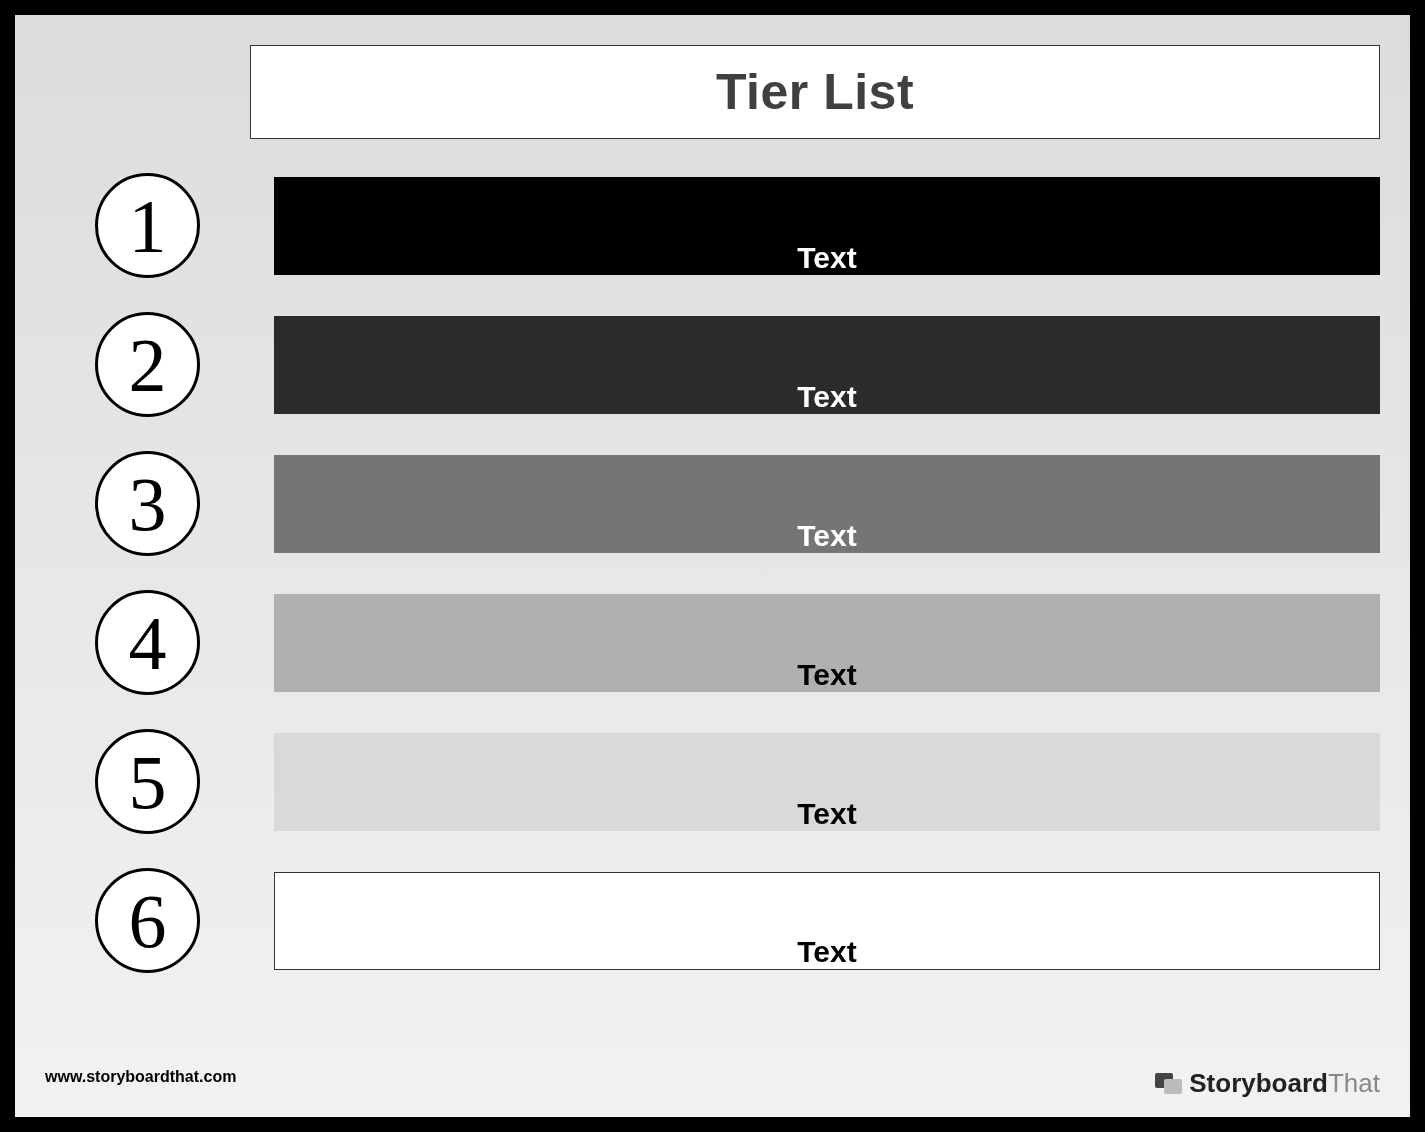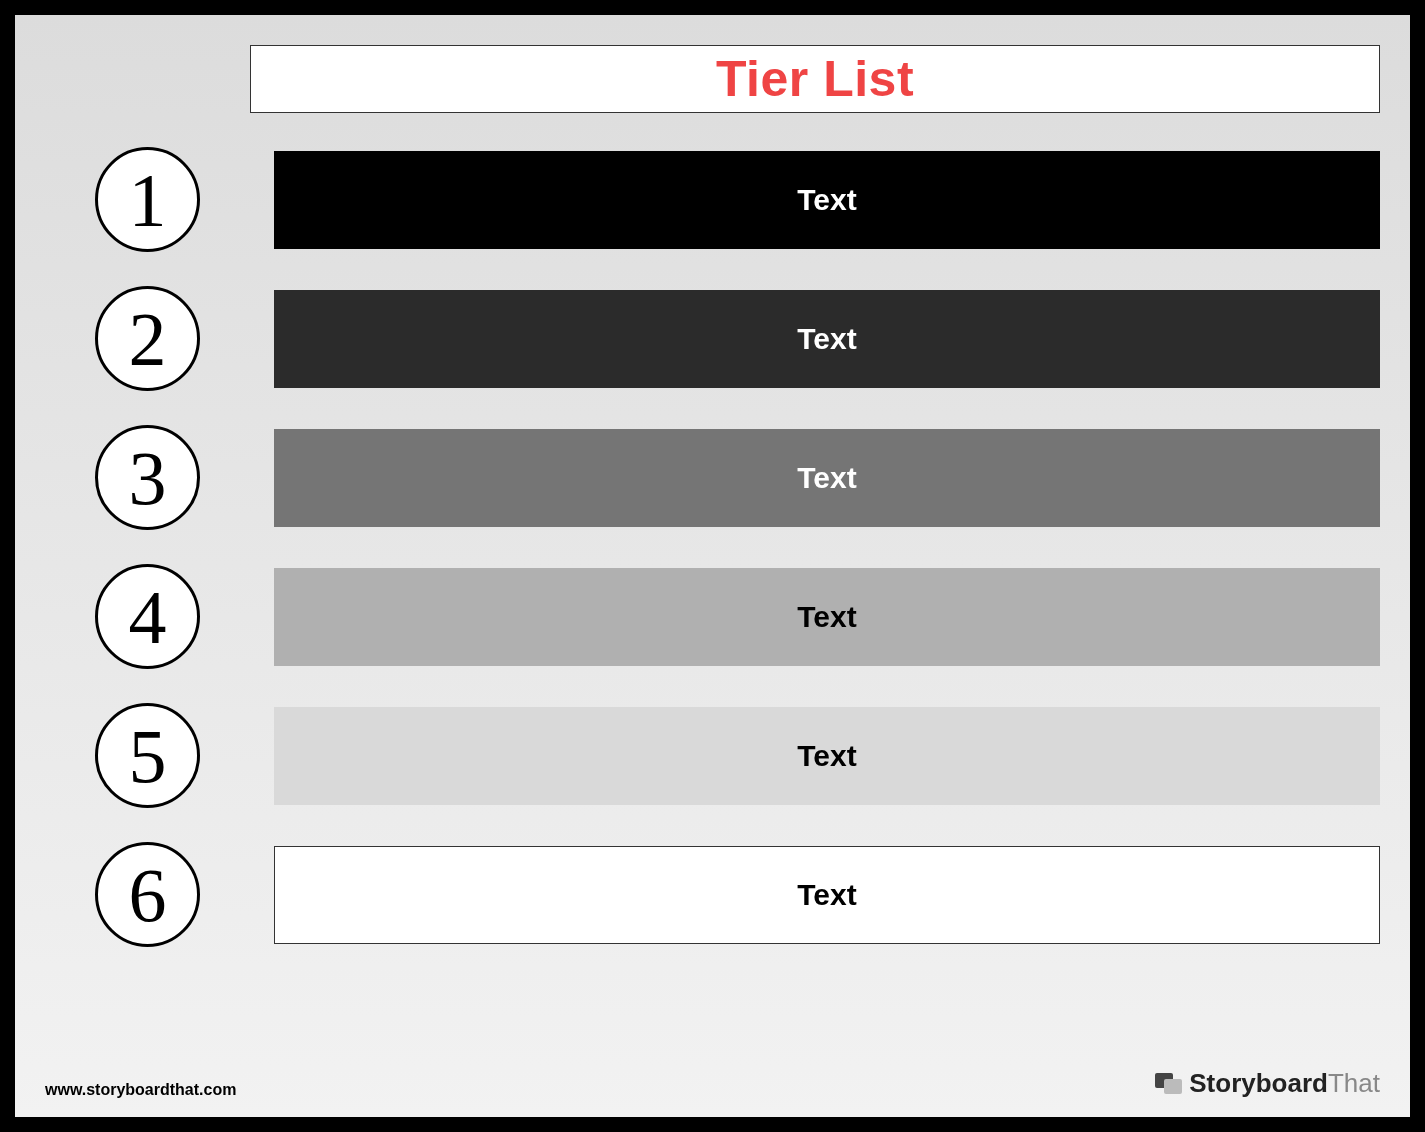--- a/index.html
+++ b/index.html
@@ -32,25 +32,25 @@
     }
     .left-spacer {
       width: 205px;
       flex-shrink: 0;
     }
     .title-box {
       flex: 1;
       background: #fff;
       border: 1.5px solid #333;
       text-align: center;
-      padding: 4px 0;
+      padding: 17px 0;
       font-family: "Arial Black", Arial, sans-serif;
       font-weight: 900;
       font-size: 50px;
-      color: #ef4444;
+      color: #404040;
       letter-spacing: 0.5px;
     }
     .tiers {
       margin-top: 34px;
       display: flex;
       flex-direction: column;
       gap: 34px;
     }
     .tier-row {
       display: flex;
@@ -75,37 +75,37 @@
       font-family: "Times New Roman", Times, serif;
       font-size: 76px;
       line-height: 1;
       color: #000;
     }
     .tier-bar {
       flex: 1;
       height: 98px;
       display: flex;
       justify-content: center;
-      align-items: center;
+      align-items: flex-end;
       font-family: "Arial Black", Arial, sans-serif;
       font-weight: 900;
       font-size: 30px;
       margin-left: 24px;
     }
     .tier-bar.with-border {
       border: 1.5px solid #333;
     }
     .footer {
       position: absolute;
       bottom: 18px;
       left: 30px;
       right: 30px;
       display: flex;
       justify-content: space-between;
-      align-items: flex-end;
+      align-items: flex-start;
       font-size: 14px;
       margin-top: 8px;
     }
     .footer-left {
       font-weight: bold;
       font-size: 16px;
       color: #000;
     }
     .footer-right {
       display: flex;

